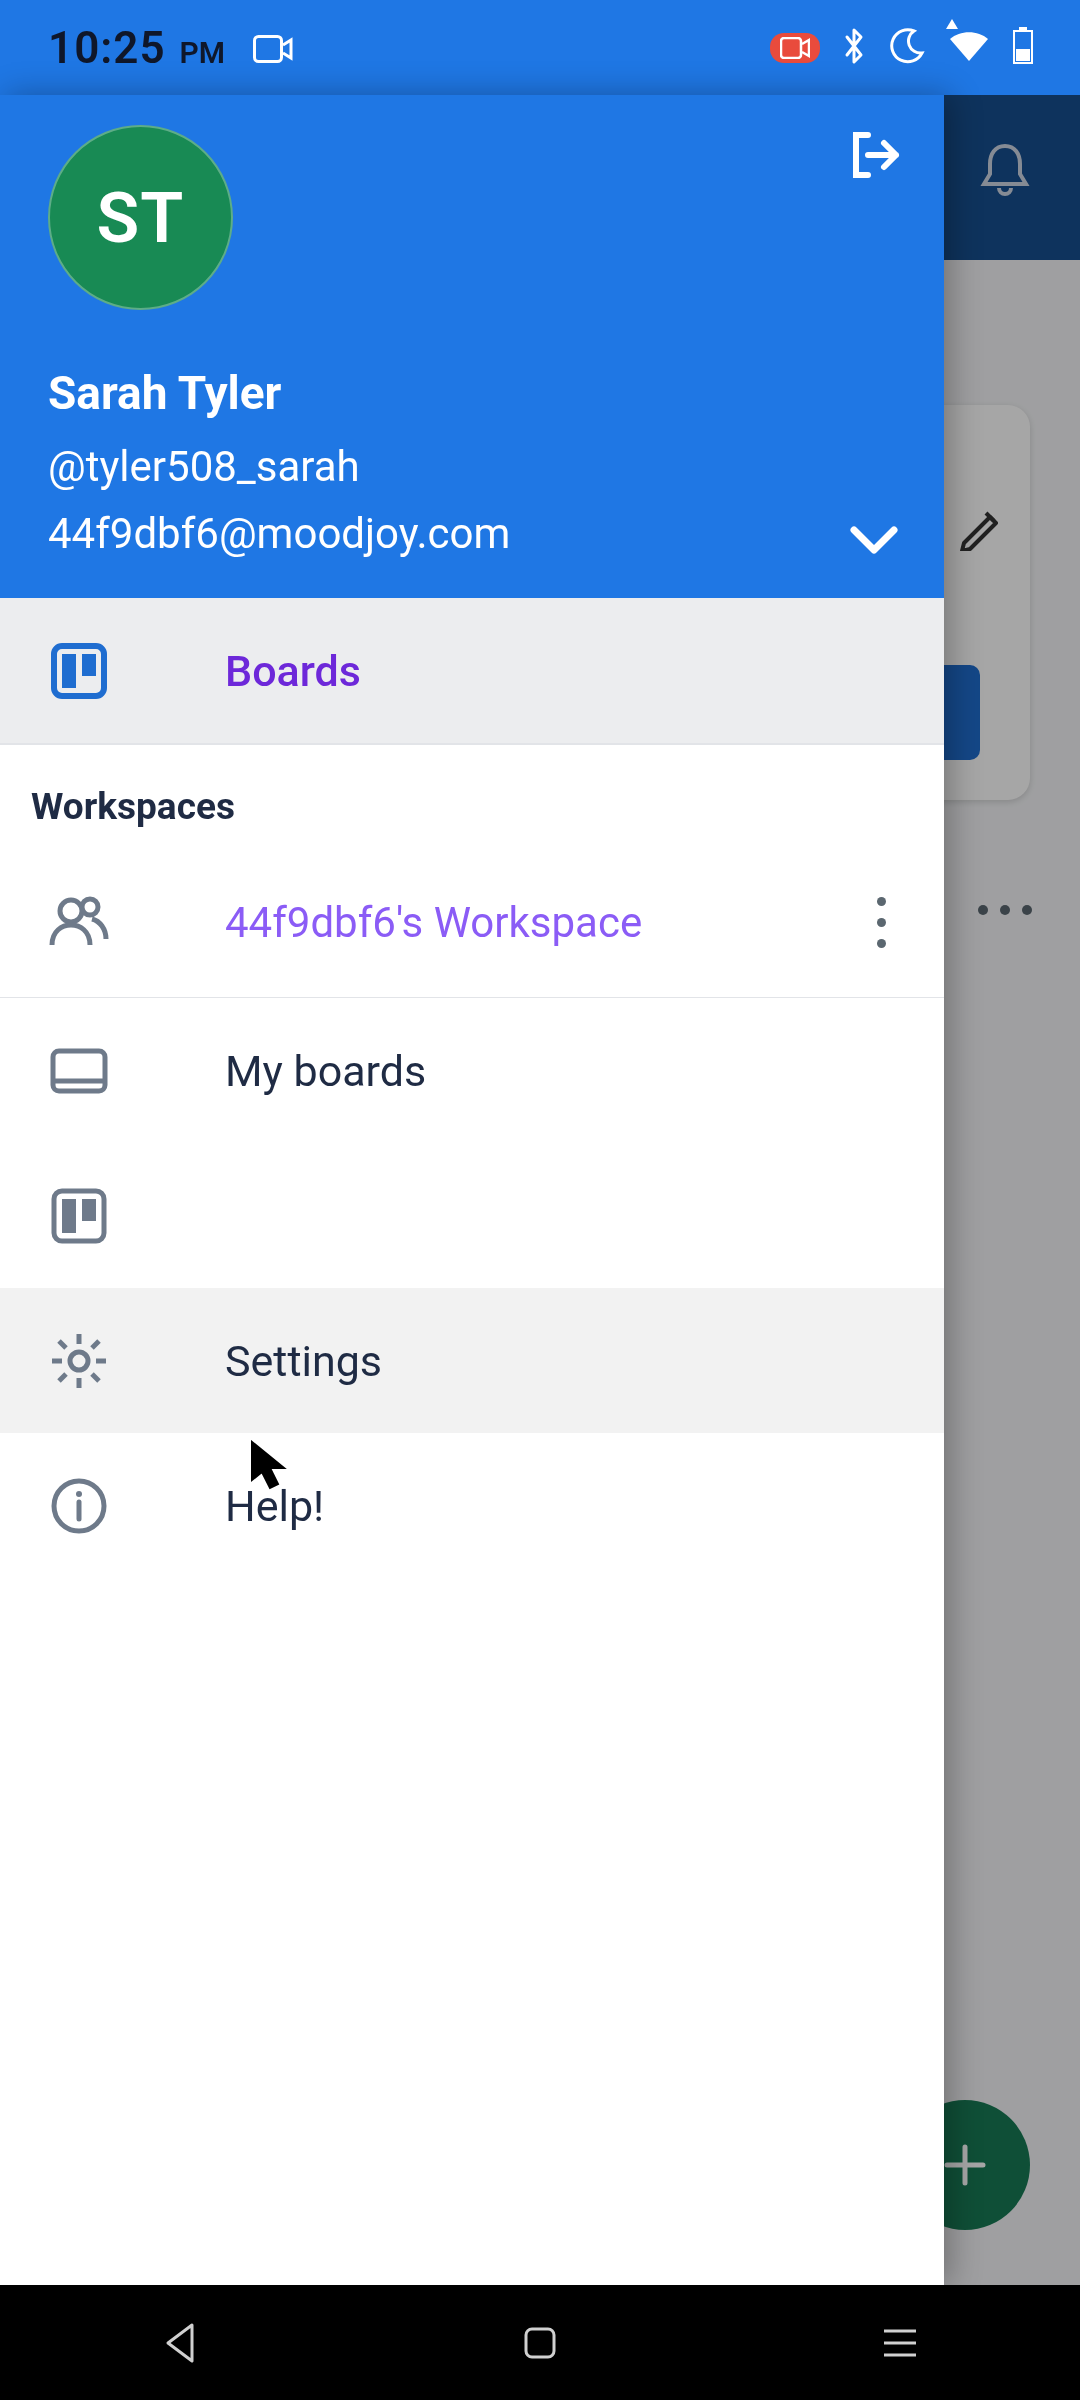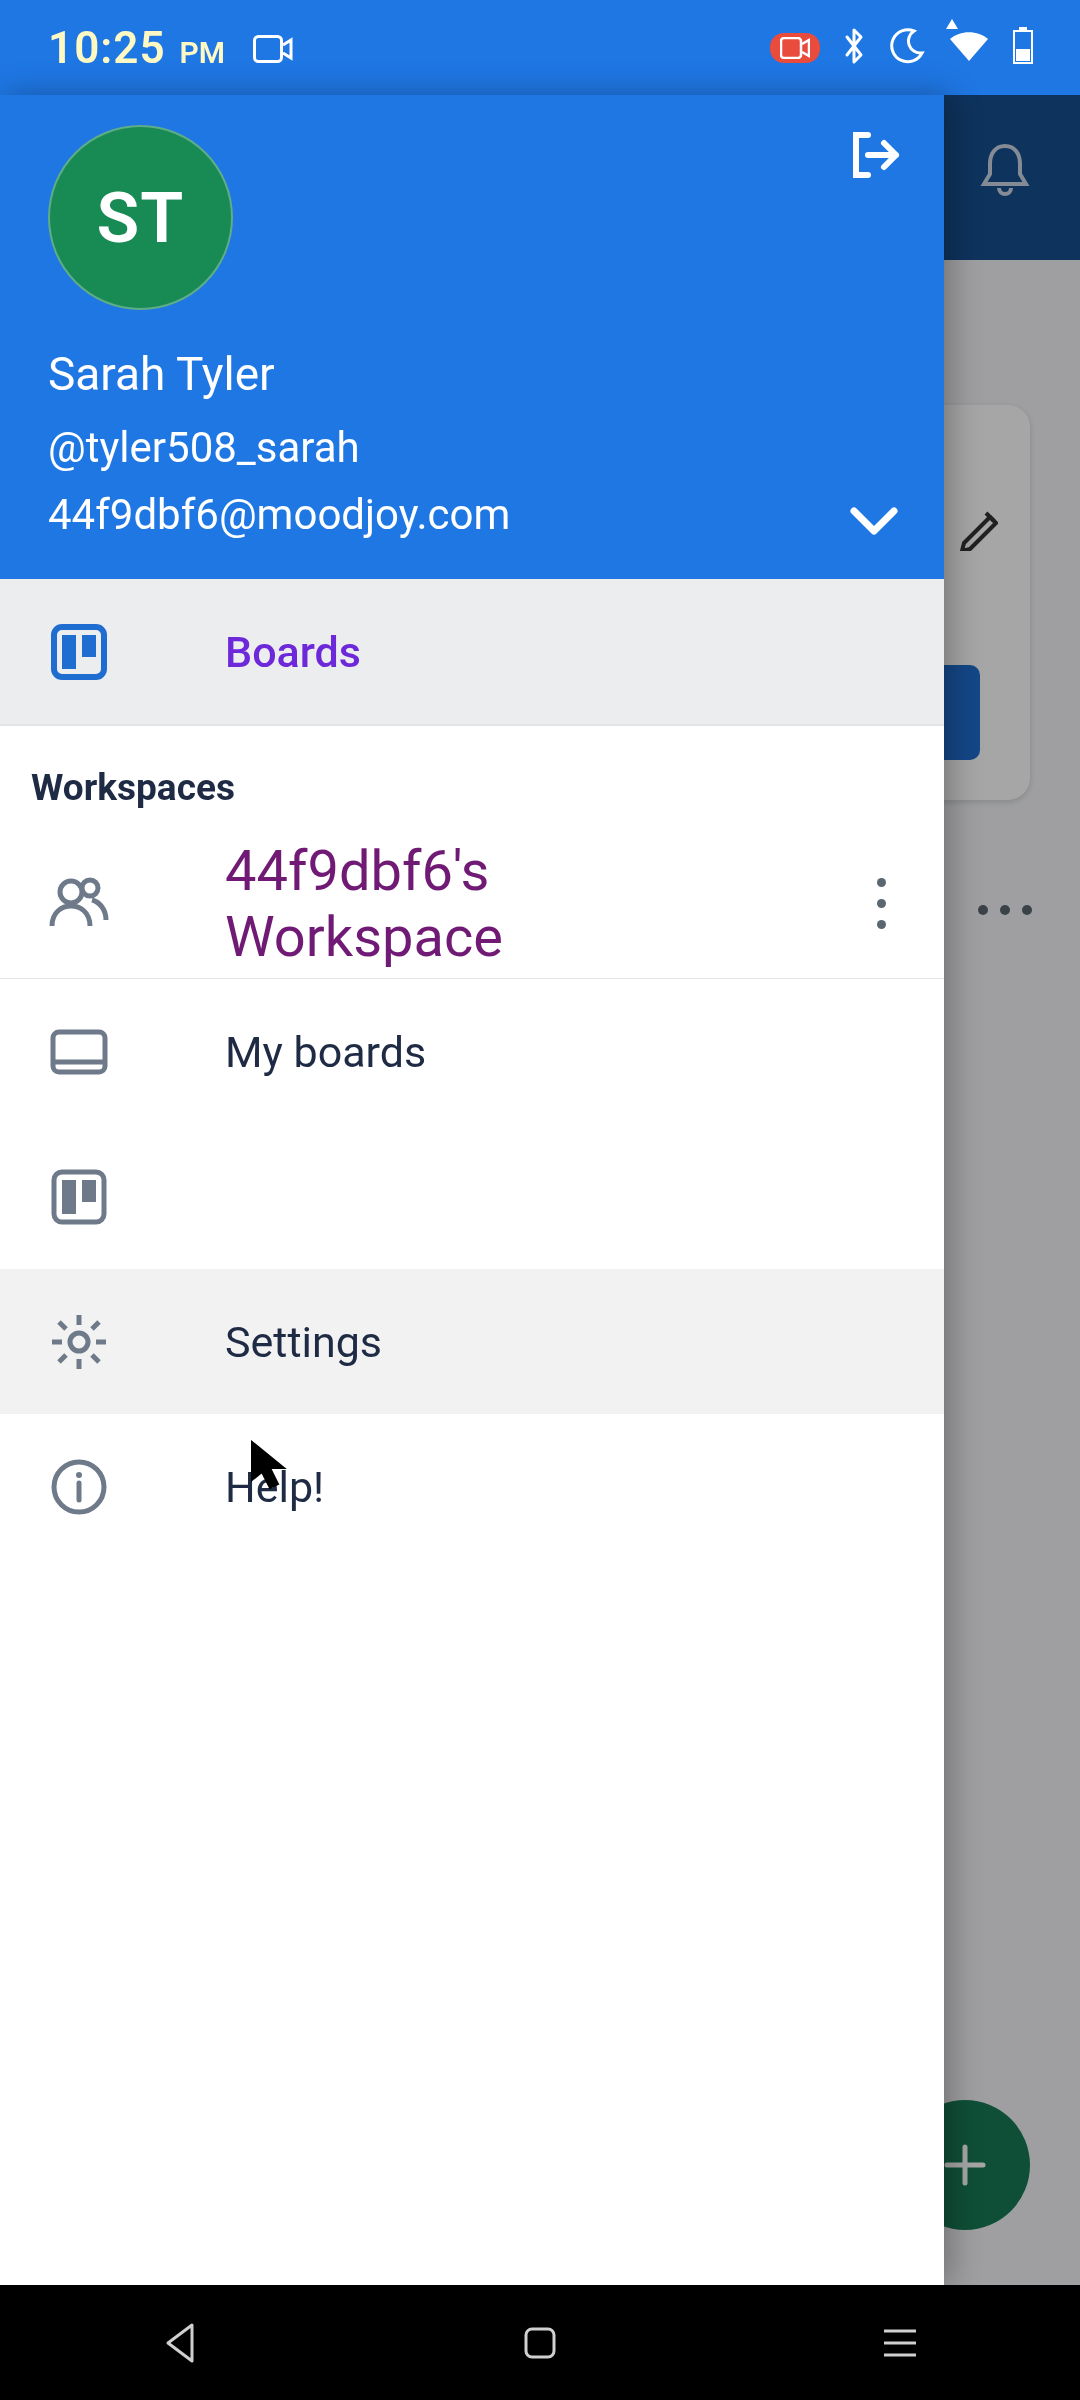--- a/index.html
+++ b/index.html
@@ -1,19 +1,19 @@
 <!DOCTYPE html>
 <html><head>
 <meta charset="utf-8">
 <style>
   * { box-sizing: border-box; margin: 0; padding: 0; }
   html, body { width: 1080px; height: 2400px; font-family: -apple-system, Roboto, "Segoe UI", sans-serif; background:#000; overflow:hidden; }
   .screen { position:relative; width:1080px; height:2400px; background:#fff; }
   
-  .statusbar { position:absolute; top:0; left:0; right:0; height:95px; background:#1f77e4; color:#fef9c3; display:flex; align-items:center; justify-content:space-between; padding:0 46px 0 48px; }
+  .statusbar { position:absolute; top:0; left:0; right:0; height:95px; background:#1f77e4; color:#0f172a; display:flex; align-items:center; justify-content:space-between; padding:0 46px 0 48px; }
   .sb-left { display:flex; align-items:baseline; gap:10px; }
   .sb-time { font-size:44px; font-weight:600; letter-spacing:1px; }
   .sb-ampm { font-size:30px; font-weight:600; margin-left:4px; }
   .sb-cam { margin-left:18px; display:inline-flex; }
   .sb-right { display:flex; align-items:center; gap:22px; }
   .pill { background:#e94b3c; border-radius:14px; padding:4px 10px; display:inline-flex; align-items:center; }
   
   .app-header { position:absolute; top:95px; left:0; right:0; height:165px; background:#164f8f; }
   .app-body   { position:absolute; top:260px; left:0; right:0; bottom:115px; background:#f4f5f7; }
   
@@ -27,35 +27,35 @@
   .dots3 { position:absolute; top:905px; right:48px; display:flex; gap:12px; }
   .dots3 span { width:10px; height:10px; border-radius:50%; background:#5b6770; display:block; }
   
   .fab { position:absolute; right:50px; bottom:170px; width:130px; height:130px; border-radius:50%; background:#177a55; display:flex; align-items:center; justify-content:center; }
   
   .drawer { position:absolute; top:95px; left:0; width:944px; bottom:115px; background:#fff; box-shadow:6px 0 30px rgba(0,0,0,0.3); display:flex; flex-direction:column; }
   .drawer-header { background:#1f77e4; color:#fff; padding:30px 48px 40px 48px; position:relative; }
   .logout-btn { position:absolute; top:30px; right:40px; }
   .avatar { width:185px; height:185px; border-radius:50%; background:#188a54; border:2px solid rgba(255,255,255,0.3); display:flex; align-items:center; justify-content:center; }
   .avatar-initials { color:#fff; font-size:70px; font-weight:600; letter-spacing:1px; }
-  .user-name { margin-top:37px; font-size:46px; font-weight:400; }
+  .user-name { margin-top:56px; font-size:46px; font-weight:700; }
   .user-handle { margin-top:22px; font-size:42px; font-weight:400; }
   .user-email  { margin-top:18px; font-size:42px; font-weight:400; }
   .chev-btn { position:absolute; right:40px; bottom:34px; }
   
   .menu { flex:1; overflow:hidden; }
   .item { display:flex; align-items:center; height:145px; padding:0 48px; gap:115px; }
   .item .icon { width:62px; display:flex; align-items:center; justify-content:center; }
   .item .label { font-size:43px; color:#1f2b44; }
   .item.active { background:#ecedef; }
   .item.active .label { color:#6d28d9; font-weight:500; }
   .item.hover { background:#f2f2f2; }
   .section-title { font-size:37px; font-weight:700; color:#1f2b44; padding:40px 48px 20px 31px; }
   .workspace-row { display:flex; align-items:center; height:150px; padding:0 48px; gap:115px; border-bottom:1px solid #e2e4e8; }
-  .workspace-label { font-size:56px; color:#701a75; flex:1; }
+  .workspace-label { font-size:42px; color:#8b5cf6; flex:1; }
   .kebab { display:flex; flex-direction:column; gap:12px; padding:10px; }
   .kebab span { width:9px; height:9px; border-radius:50%; background:#5b6770; display:block; }
   .divider { height:2px; background:#e2e4e8; }
   .cursor { position:absolute; pointer-events:none; z-index:9999; }
   
   .navbar { position:absolute; left:0; right:0; bottom:0; height:115px; background:#000; display:flex; align-items:center; justify-content:space-around; }
   .nav-btn { width:60px; height:60px; display:flex; align-items:center; justify-content:center; }
 </style>
 </head>
 <body>

